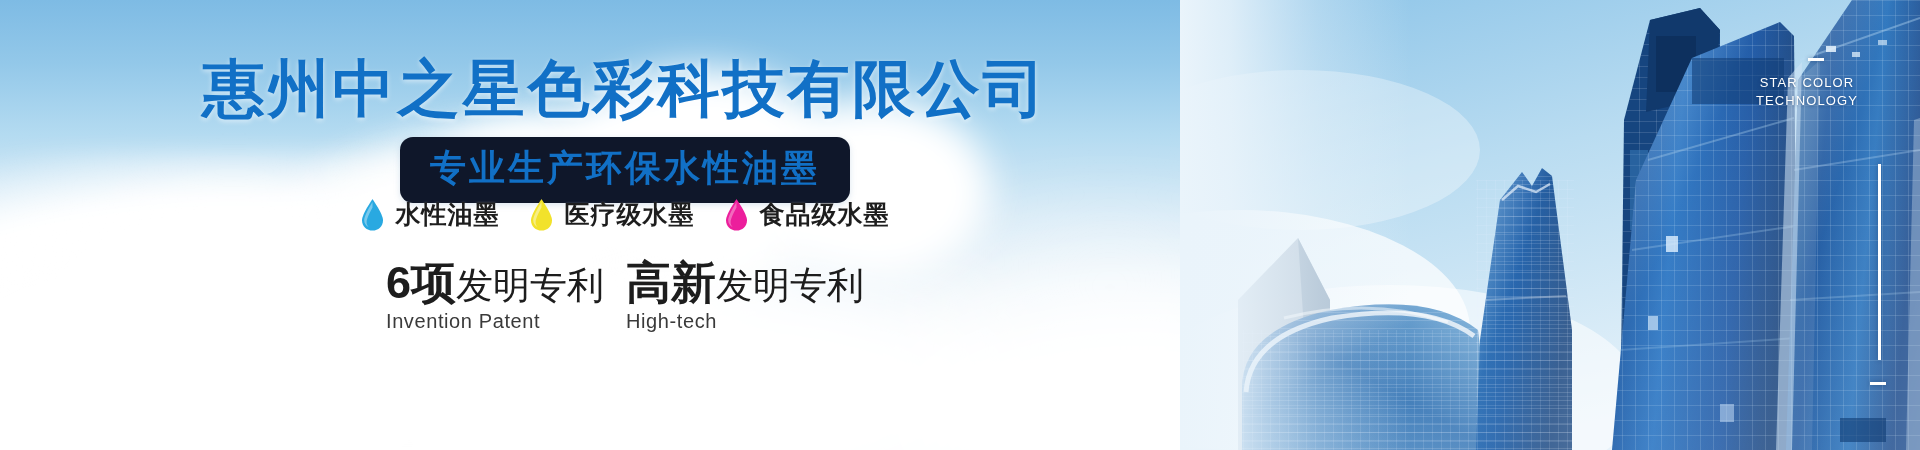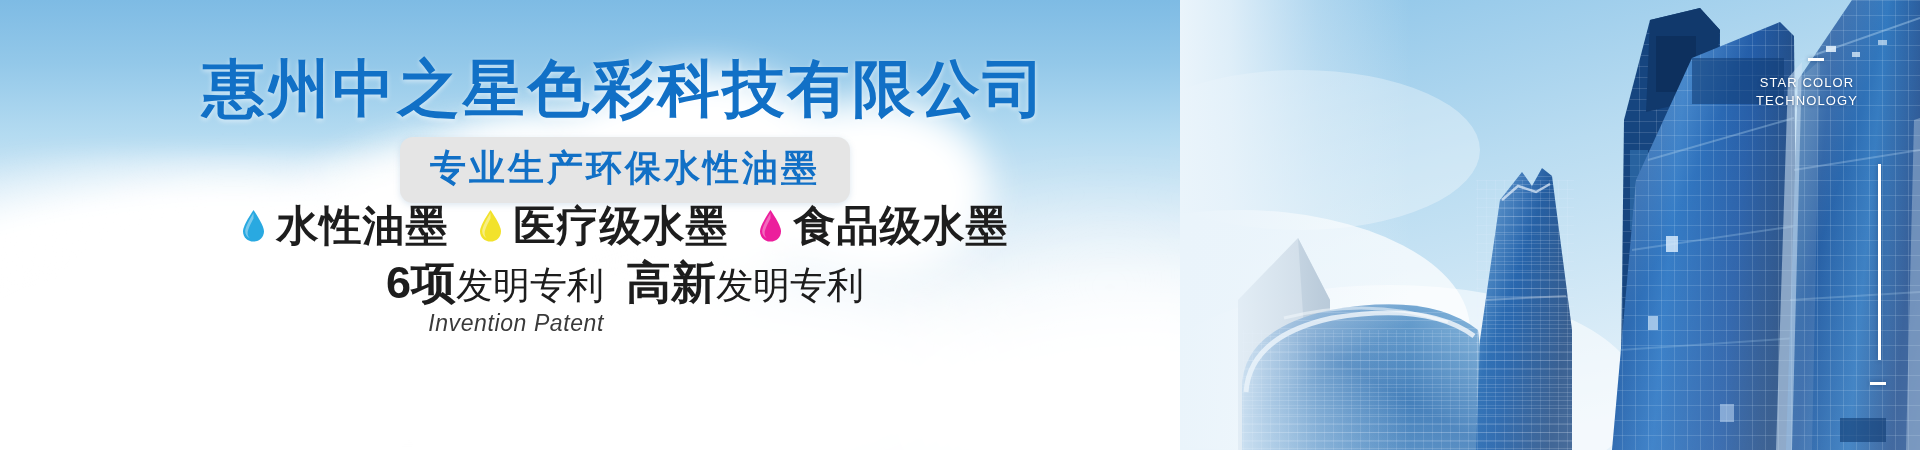--- a/index.html
+++ b/index.html
@@ -201,21 +201,21 @@
   .pill-row {
     position: absolute;
     left: 0;
     right: 0;
     top: 137px;
     display: flex;
     justify-content: center;
   }
   .pill {
     display: inline-block;
-    background: #e5e5e5;
+    background: #0f172a;
     color: #1170c6;
     font-size: 36px;
     font-weight: bold;
     letter-spacing: 3px;
     padding: 7px 30px 10px 30px;
     border-radius: 13px;
     white-space: nowrap;
     box-shadow: 0 2px 6px rgba(120,160,195,.25);
   }
 
@@ -226,64 +226,63 @@
     top: 198px;
     display: flex;
     justify-content: center;
     align-items: center;
     gap: 30px;
   }
   .feature {
     display: flex;
     align-items: center;
     gap: 12px;
-    font-size: 42px;
+    font-size: 25px;
     font-weight: bold;
     color: #1d1d1d;
     letter-spacing: 1px;
     white-space: nowrap;
     text-shadow: 0 1px 3px rgba(255,255,255,.6);
   }
   .drop { width: 23px; height: 32px; flex: none; }
 
   .badges {
     position: absolute;
     left: 0;
     right: 0;
     top: 258px;
     display: flex;
     justify-content: center;
     align-items: flex-start;
     gap: 22px;
   }
-  .badge { text-align: right; }
+  .badge { text-align: left; }
   .badge-cn {
     font-size: 39px;
     color: #1d1d1d;
     letter-spacing: 0px;
     line-height: 1.12;
     white-space: nowrap;
     text-shadow: 0 1px 3px rgba(255,255,255,.6);
   }
   .badge-cn .big {
     font-weight: bold;
     font-size: 45px;
   }
   .badge-cn .small {
     font-weight: normal;
     font-size: 37px;
   }
   .badge-en {
     margin-top: 2px;
-    font-size: 23px;
+    font-size: 20px;
     color: #3a3a3a;
     letter-spacing: .6px;
     white-space: nowrap;
     text-shadow: 0 1px 2px rgba(255,255,255,.6);
-    font-style: italic;
   }
 </style>
 </head>
 <body>
 
 <div class="banner">
 
   <div class="sky"></div>
   <div class="cloudbank2"></div>
   <div class="cloudbank"></div>
@@ -472,18 +471,19 @@
         <div class="badge-cn">
           <span class="big">6项</span><span class="small">发明专利</span>
         </div>
         <div class="badge-en">Invention Patent</div>
       </div>
 
       <div class="badge">
         <div class="badge-cn">
           <span class="big">高新</span><span class="small">发明专利</span>
         </div>
+        <div class="badge-en">High-tech</div>
       </div>
 
     </div>
 
   </div>
 </div>
 
 </body></html>

